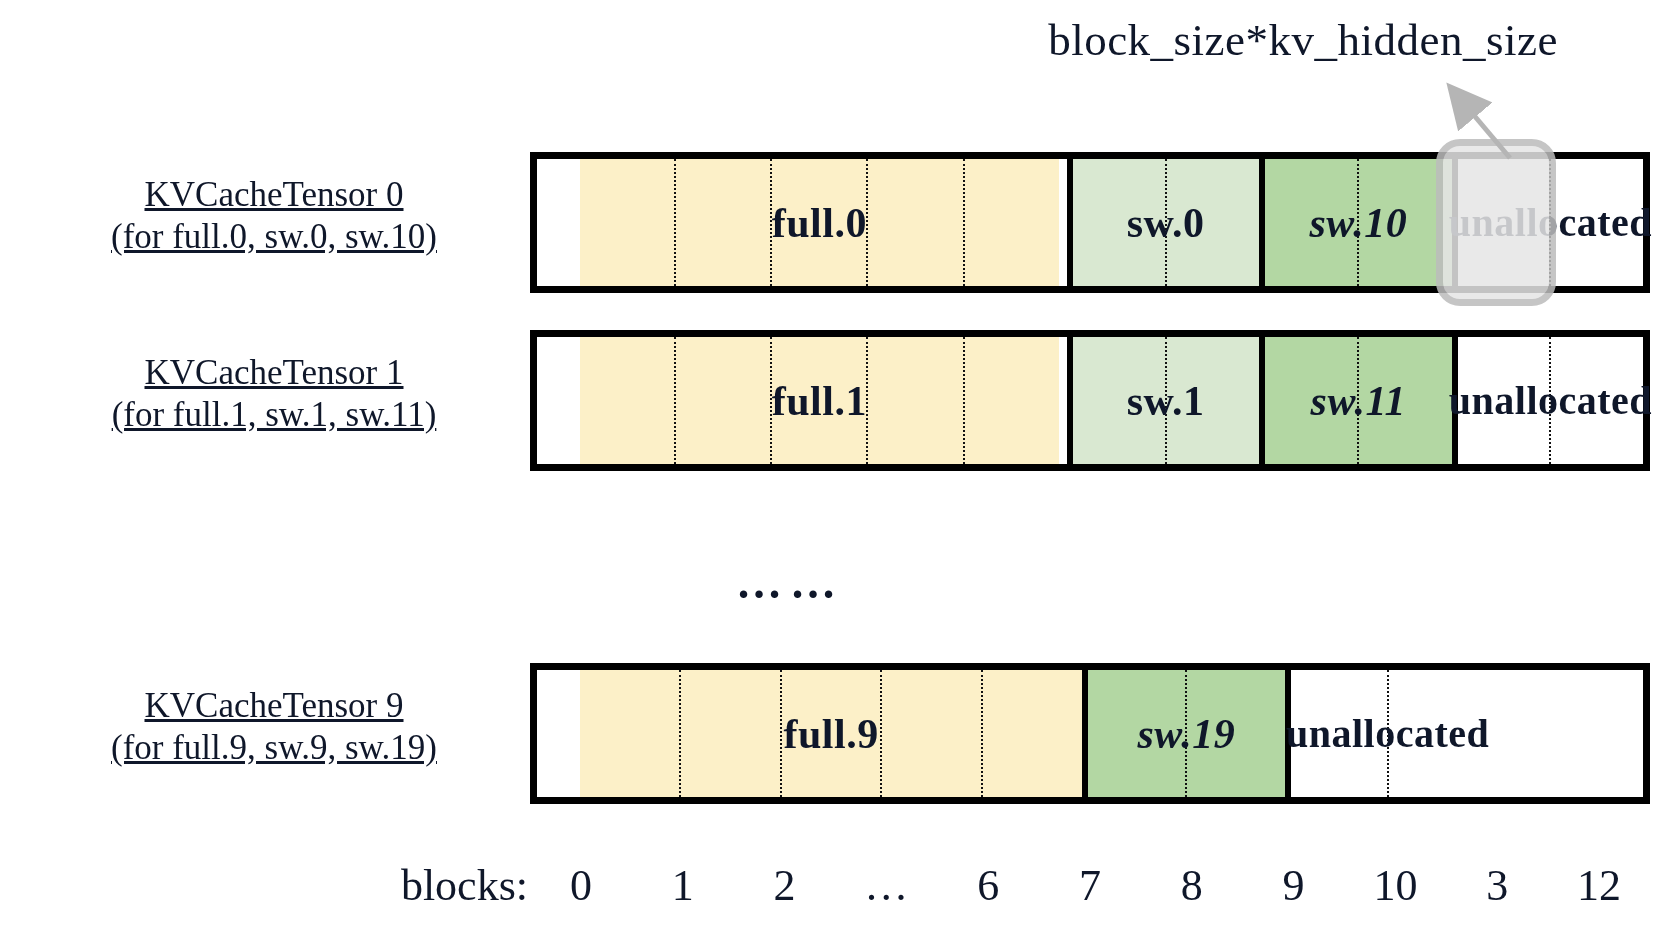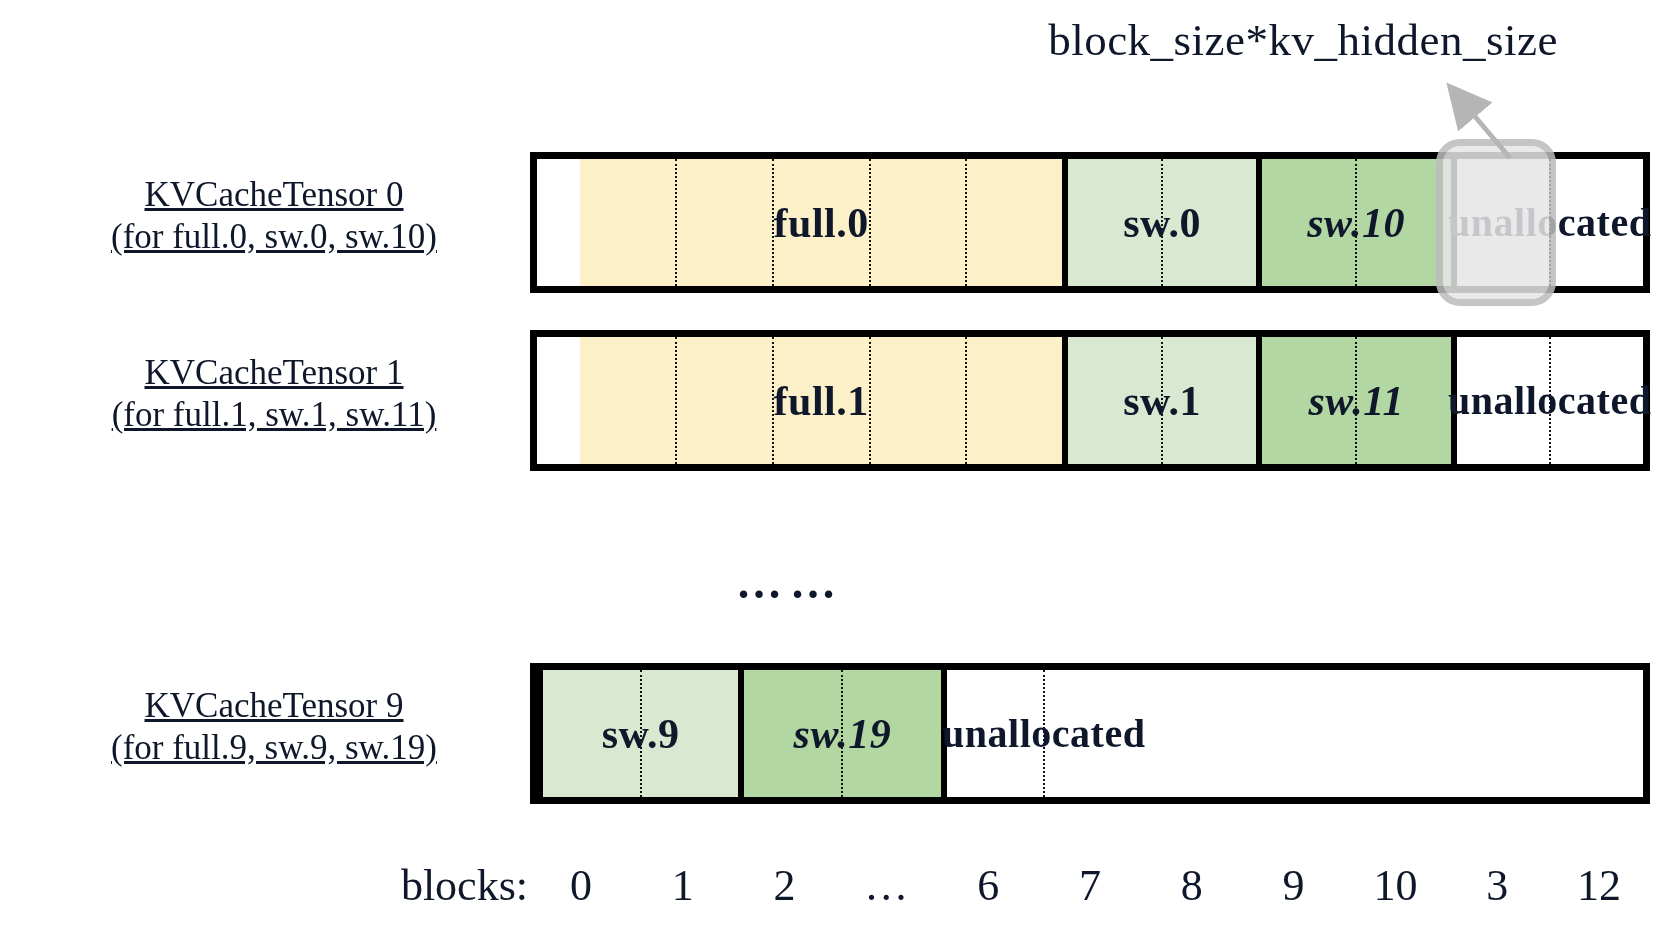--- a/index.html
+++ b/index.html
@@ -20,21 +20,21 @@
   }
   .row-label .t1{white-space:nowrap;}
   .row-label .t2{white-space:nowrap;}
   
   .bar{
     position:absolute;left:530px;width:1106px;height:127px;
     border:7px solid var(--c-border,#000);display:flex;background:#fff;
   }
   .seg{position:relative;display:flex;box-sizing:border-box;height:100%;}
   .seg-full{width:45.4%;background:var(--c-full,#FCF0C8);margin-left:43px;}
-  .seg-sw  {width:18.2%;background:var(--c-sw,#D9E8D1);border-left:6px solid var(--c-border,#000);}
+  .seg-sw  {width:18.2%;background:var(--c-sw,#D9E8D1);border-left:6px solid var(--c-border,#000);margin-left:8px;}
   .seg-sw2 {width:18.3%;background:var(--c-sw2,#B3D7A3);border-left:6px solid var(--c-border,#000);font-style:italic;}
   .seg-un  {width:18.1%;background:var(--c-unallocated,#FFFFFF);border-left:6px solid var(--c-border,#000);}
   .cell{flex:1 1 0;height:100%;}
   .cell.dot{border-right:2px dotted #111;}
   .seg-label{
     position:absolute;inset:0;display:flex;align-items:center;justify-content:center;
     font-weight:bold;font-size:42px;letter-spacing:0.5px;pointer-events:none;
   }
   .seg-label.two-line{line-height:1.08;font-size:40px;}
   
@@ -139,24 +139,27 @@
     </div>
   </div>
 
   <div class="row-sep">……</div>
 
   <div class="row-label" style="top:685px">
     <div class="t1">KVCacheTensor 9</div>
     <div class="t2">(for full.9, sw.9, sw.19)</div>
   </div>
   <div class="bar" style="top:663px">
-    <div class="seg seg-sw">
+    <div class="seg seg-full">
+      <div class="cell dot"></div>
+      <div class="cell dot"></div>
+      <div class="cell dot"></div>
       <div class="cell dot"></div>
       <div class="cell"></div>
-      <div class="seg-label">sw.9</div>
+      <div class="seg-label">full.9</div>
     </div>
     <div class="seg seg-sw2">
       <div class="cell dot"></div>
       <div class="cell"></div>
       <div class="seg-label">sw.19</div>
     </div>
     <div class="seg seg-un">
       <div class="cell dot"></div>
       <div class="cell"></div>
       <div class="seg-label two-line">

